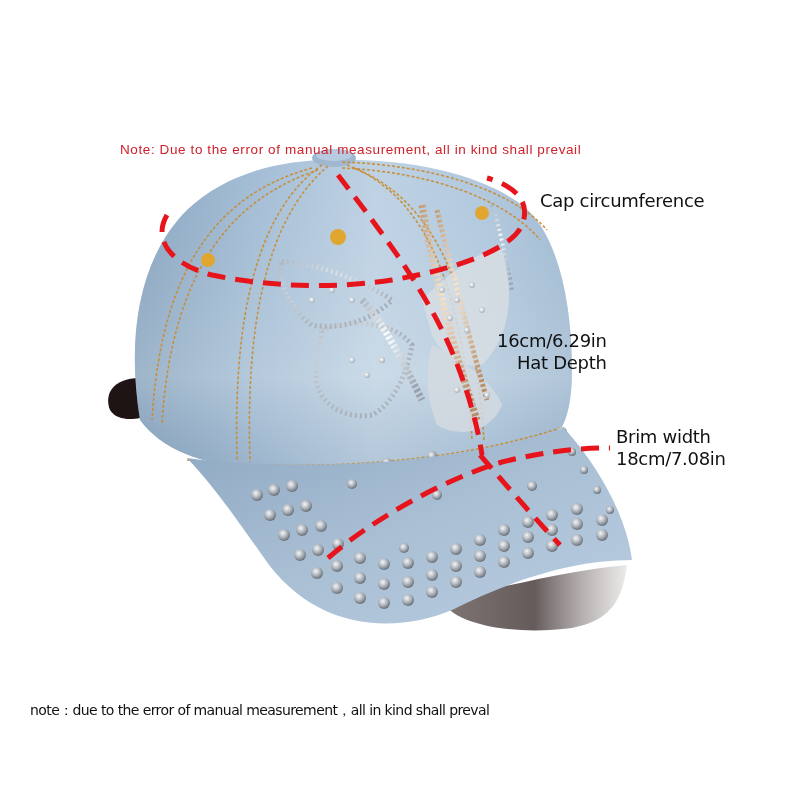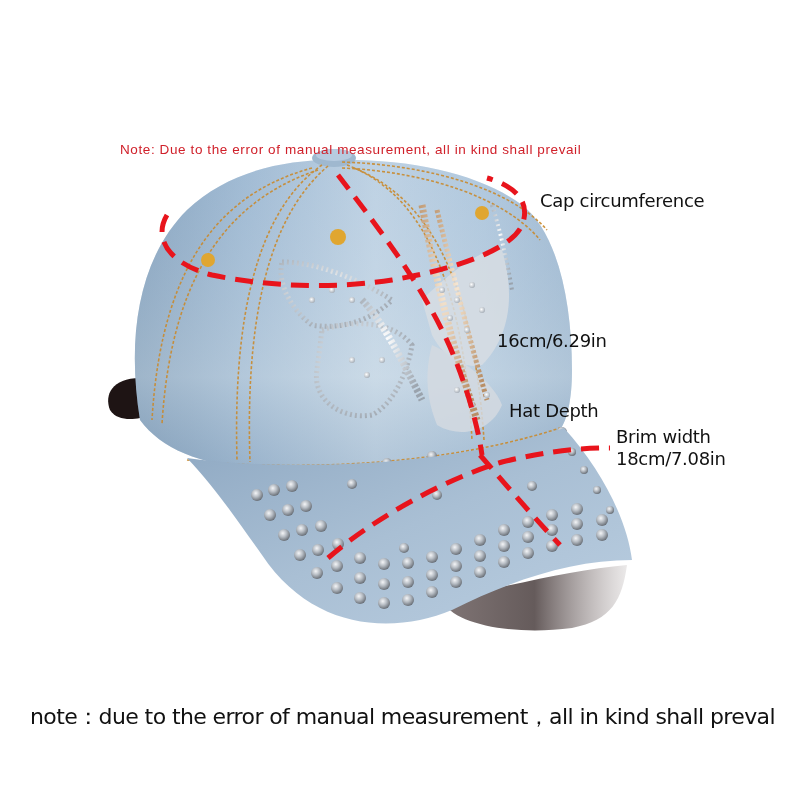--- a/index.html
+++ b/index.html
@@ -6,29 +6,29 @@
   body { width:800px; height:800px; position:relative; overflow:hidden; font-family:"Liberation Sans", sans-serif; }
   .stage { position:absolute; left:12px; top:0; width:700px; height:800px; }
   .top-note {
     position:absolute; left:108px; top:142px; width:620px;
     color:#d0202a; font-family:"Liberation Sans", sans-serif; font-size:13.5px; letter-spacing:0.6px; white-space:nowrap;
   }
   .label {
     position:absolute; color:#111; font-family:"DejaVu Sans", sans-serif; font-size:18px; line-height:22px; white-space:nowrap; letter-spacing:-0.3px;
   }
   .lbl-circ { left:528px; top:190px; text-align:left; }
-  .lbl-depth { left:485px; top:330px; text-align:left; }
+  .lbl-depth { left:485px; top:330px; text-align:right; }
   .lbl-depth span { display:block; }
   .lbl-brim { left:604px; top:426px; text-align:left; }
   .lbl-brimlen { left:552px; top:592px; text-align:left; }
   .lbl-circ span, .lbl-brim span, .lbl-brimlen span { display:block; }
-  .lbl-depth .sub { padding-left:12px;margin-top:48px; }
+  .lbl-depth .sub { padding-left:12px; }
   .lbl-brimlen span { }
   .bottom-note {
-    position:absolute; left:18px; top:702px; font-family:"DejaVu Sans", sans-serif; font-size:22px; color:#111; white-space:nowrap; letter-spacing:-0.6px;
+    position:absolute; left:18px; top:702px; font-family:"DejaVu Sans", sans-serif; font-size:14px; color:#111; white-space:nowrap; letter-spacing:-0.6px;
   }
   svg { position:absolute; left:0; top:0; }
 </style>
 </head>
 <body>
 
 <div class="stage">
   <svg width="800" height="800" viewBox="0 0 800 800">
     <defs>
       <linearGradient id="crownGrad" x1="0" y1="0" x2="1" y2="0">

